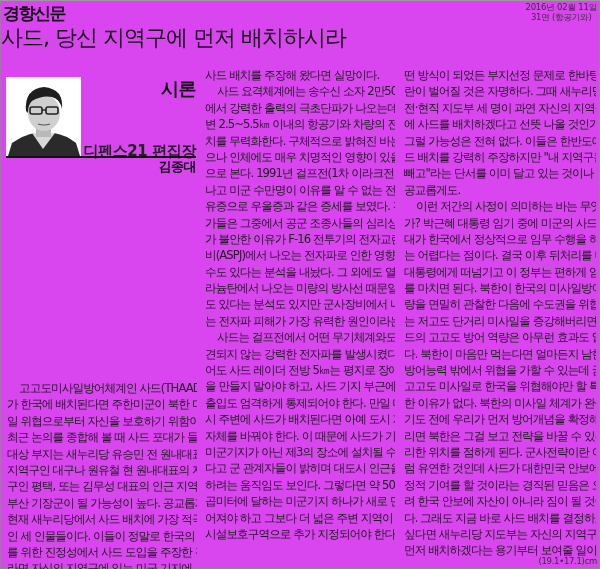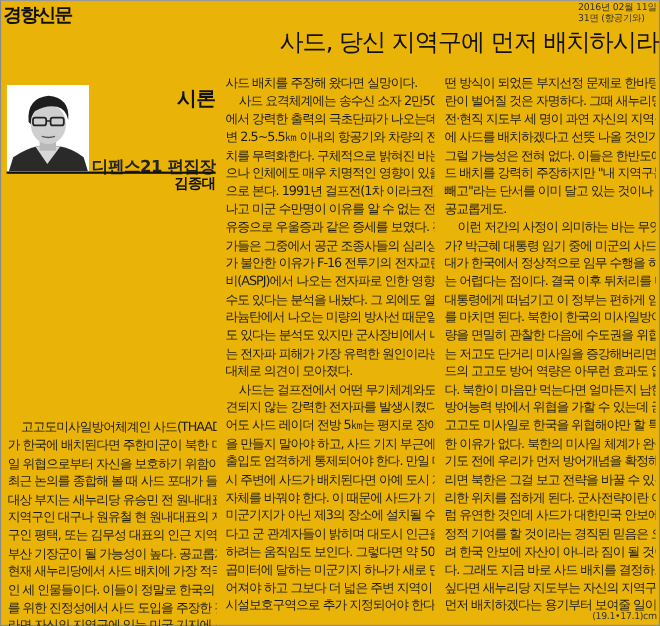--- a/index.html
+++ b/index.html
@@ -1,33 +1,33 @@
 <!DOCTYPE html>
 <html><head>
 <meta charset="utf-8">
 <style>
   * { margin: 0; padding: 0; box-sizing: border-box; }
   html, body { width: 600px; height: 569px; background: #ffffff; overflow: hidden; }
   body { font-family: "DejaVu Sans", "Liberation Sans", sans-serif; color: #1a1a1a; }
   .page {
     position: relative; width: 600px; height: 569px;
     border: 1px solid #8a8a8a; border-top: 1px solid #9a9a9a;
-    background: #eab308;
+    background: #d946ef;
   }
   .masthead {
     position: absolute; left: 2px; top: 1px;
     font-family: "DejaVu Sans", sans-serif; font-weight: bold;
     font-size: 17px; letter-spacing: -1.5px; color: #111;
   }
   .meta {
-    position: absolute; right: 2px; top: 1px; text-align: left;
+    position: absolute; right: 2px; top: 1px; text-align: center;
     font-size: 8.5px; line-height: 10px; color: #333; letter-spacing: -0.2px;
   }
   .headline {
-    position: absolute; left: 0; right: 0; top: 22px; text-align: right;
+    position: absolute; left: 0; right: 0; top: 22px; text-align: left;
     font-family: "DejaVu Sans", sans-serif; font-size: 22px; font-weight: normal;
     letter-spacing: -1px; color: #111;
   }
   .col {
     position: absolute; top: 66px;
     font-family: "DejaVu Sans", sans-serif;
     font-size: 11.6px; line-height: 16.4px; letter-spacing: -0.9px;
     color: #1c1c1c; text-align: justify; white-space: nowrap; overflow: hidden;
   }
   .col .ln { display: block; height: 16.4px; }
@@ -118,21 +118,20 @@
       <span class="ln">으로 본다. 1991년 걸프전(1차 이라크전)이 끝</span>
       <span class="ln">나고 미군 수만명이 이유를 알 수 없는 전쟁후</span>
       <span class="ln">유증으로 우울증과 같은 증세를 보였다. 전문</span>
       <span class="ln">가들은 그중에서 공군 조종사들의 심리상태</span>
       <span class="ln">가 불안한 이유가 F-16 전투기의 전자교란장</span>
       <span class="ln">비(ASPJ)에서 나오는 전자파로 인한 영향일</span>
       <span class="ln">수도 있다는 분석을 내놨다. 그 외에도 열화우</span>
       <span class="ln">라늄탄에서 나오는 미량의 방사선 때문일 수</span>
       <span class="ln">도 있다는 분석도 있지만 군사장비에서 나오</span>
       <span class="ln">는 전자파 피해가 가장 유력한 원인이라는 데</span>
-      <span class="ln">대체로 의견이 모아졌다.</span>
       <span class="ln indent">사드는 걸프전에서 어떤 무기체계와도 비</span>
       <span class="ln">견되지 않는 강력한 전자파를 발생시켰다. 적</span>
       <span class="ln">어도 사드 레이더 전방 5㎞는 평지로 장애물</span>
       <span class="ln">을 만들지 말아야 하고, 사드 기지 부근에는</span>
       <span class="ln">출입도 엄격하게 통제되어야 한다. 만일 대도</span>
       <span class="ln">시 주변에 사드가 배치된다면 아예 도시 계획</span>
       <span class="ln">자체를 바꿔야 한다. 이 때문에 사드가 기존</span>
       <span class="ln">미군기지가 아닌 제3의 장소에 설치될 수 있</span>
       <span class="ln">다고 군 관계자들이 밝히며 대도시 인근을 피</span>
       <span class="ln">하려는 움직임도 보인다. 그렇다면 약 50만 제</span>

